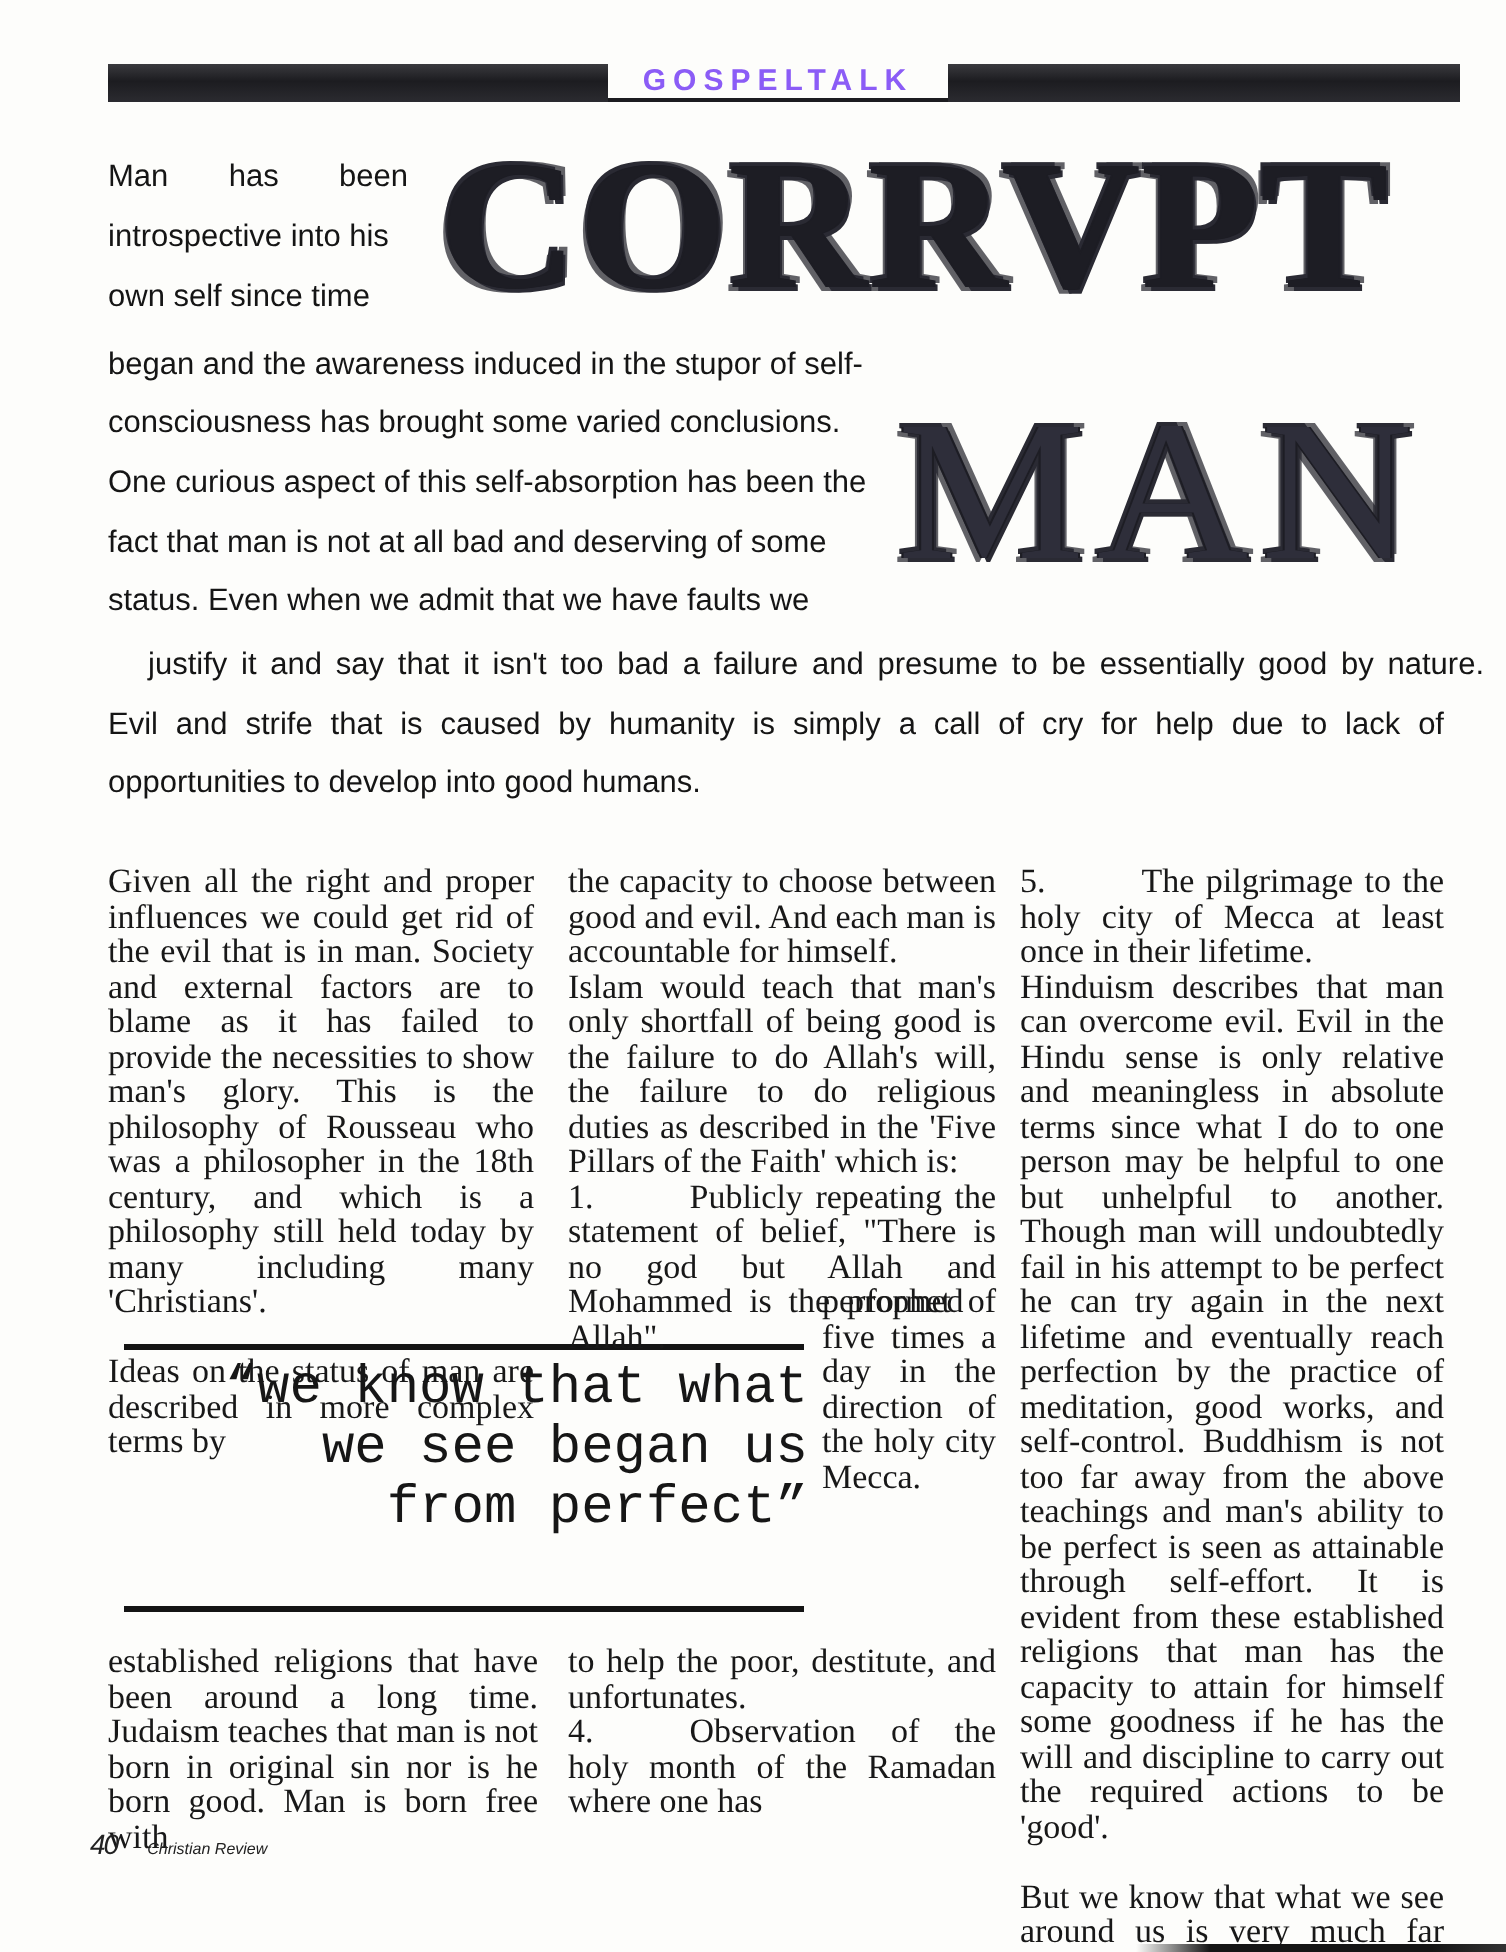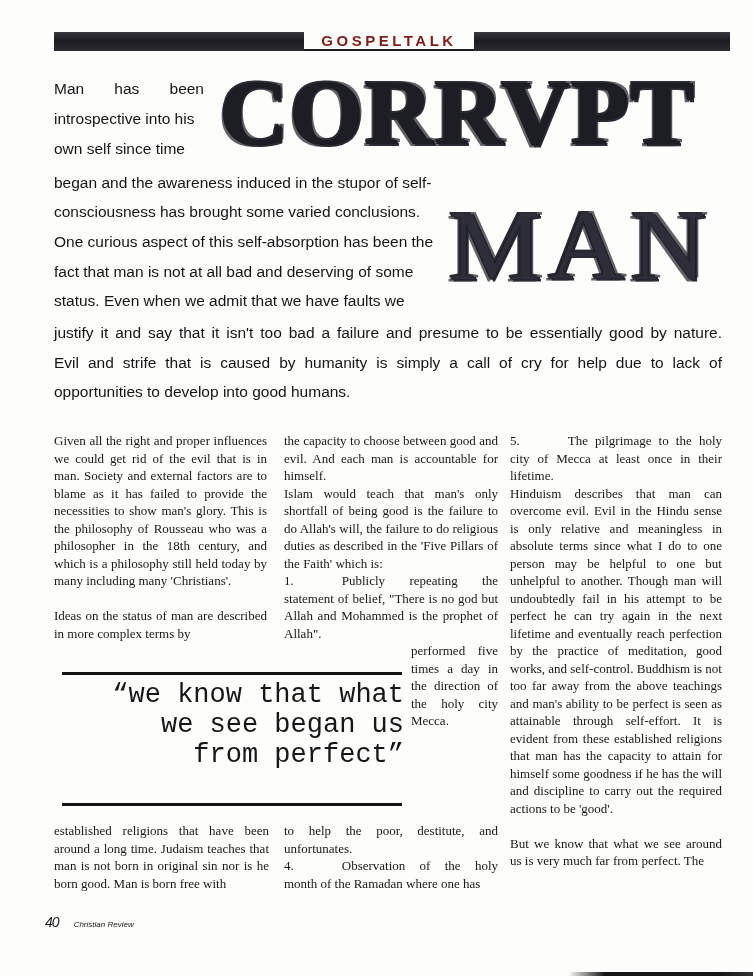--- a/index.html
+++ b/index.html
@@ -10,40 +10,40 @@
   }
   .abs { position:absolute; }
   
   .hdr-bar { left:54px; top:32px; width:676px; height:19px; }
   .hdr-seg { position:absolute; top:0; height:19px;
     background:linear-gradient(180deg,#3a3a3e 0%,#1c1c20 45%,#2b2b30 100%); }
   .hdr-seg.l { left:0; width:250px; }
   .hdr-seg.r { left:420px; width:256px; }
   .hdr-title { position:absolute; left:250px; width:170px; top:0; height:19px;
     text-align:center; font-family:"Liberation Sans", sans-serif; font-weight:bold;
-    font-size:15px; letter-spacing:3.5px; line-height:18px; color:#7f1d1d;
+    font-size:15px; letter-spacing:3.5px; line-height:18px; color:#8b5cf6;
     border-bottom:2px solid #1c1c20; box-sizing:border-box; }
 
   
   .intro { font-family:"Liberation Sans", sans-serif; font-size:15.5px; color:#151515;
     line-height:20px; }
   .intro-line { position:absolute; left:54px; white-space:nowrap; }
   .spread { text-align:justify; text-align-last:justify; white-space:normal; }
 
   
   .deco { font-family:"Liberation Serif", serif; color:#1d1d24; font-weight:bold;
     letter-spacing:4px; line-height:1;
     text-shadow: 1px 0 0 #1d1d24, -1px 0 0 #1d1d24, 2px 2px 0 #2a2a33, -2px -2px 0 #2a2a33,
       3px -2px 0 rgba(30,30,38,.7), -3px 2px 0 rgba(30,30,38,.7); }
   .deco-corrupt { left:220px; top:66px; font-size:94px; width:500px; letter-spacing:2px; transform:scaleY(0.98); }
   .deco-man { left:455px; top:196px; font-size:100px; letter-spacing:6px; color:#2e2e3a;
     font-weight:normal; transform:scaleX(1.05); }
 
   
-  .col { position:absolute; font-size:13px; line-height:17.5px; color:#181818;
+  .col { position:absolute; font-size:17px; line-height:17.5px; color:#181818;
     text-align:justify; }
   .col p { margin:0; }
   .col .gap { height:17.5px; }
   .col1 { left:54px; top:432px; width:213px; }
   .col1b { left:54px; top:822px; width:215px; }
   .col2 { left:284px; top:432px; width:214px; }
   .col2n { left:411px; top:642px; width:87px; }
   .col2b { left:284px; top:822px; width:214px; }
   .col3 { left:510px; top:432px; width:212px; }
   .tab { display:inline-block; width:48px; }
@@ -73,21 +73,21 @@
 
 <div class="intro">
   <div class="intro-line spread" style="top:79px;width:150px;">Man has been</div>
   <div class="intro-line" style="top:109px;">introspective into his</div>
   <div class="intro-line" style="top:139px;">own self since time</div>
   <div class="intro-line" style="top:173px;">began and the awareness induced in the stupor of self-</div>
   <div class="intro-line" style="top:202px;">consciousness has brought some varied conclusions.</div>
   <div class="intro-line" style="top:232px;">One curious aspect of this self-absorption has been the</div>
   <div class="intro-line" style="top:262px;">fact that man is not at all bad and deserving of some</div>
   <div class="intro-line" style="top:291px;">status. Even when we admit that we have faults we</div>
-  <div class="intro-line spread" style="top:323px;width:668px;">justify it and say that it isn't too bad a failure and presume to be essentially good by nature.</div>
+  <div class="intro-line spread" style="top:323px;width:668px;margin-left:20px;">justify it and say that it isn't too bad a failure and presume to be essentially good by nature.</div>
   <div class="intro-line spread" style="top:353px;width:668px;">Evil and strife that is caused by humanity is simply a call of cry for help due to lack of</div>
   <div class="intro-line" style="top:382px;">opportunities to develop into good humans.</div>
 </div>
 
 <div class="col col1">
   <p>Given all the right and proper influences we could get rid of the evil that is in man. Society and external factors are to blame as it has failed to provide the necessities to show man's glory. This is the philosophy of Rousseau who was a philosopher in the 18th century, and which is a philosophy still held today by many including many 'Christians'.</p>
   <div class="gap"></div>
   <p>Ideas on the status of man are described in more complex terms by</p>
 </div>
 

